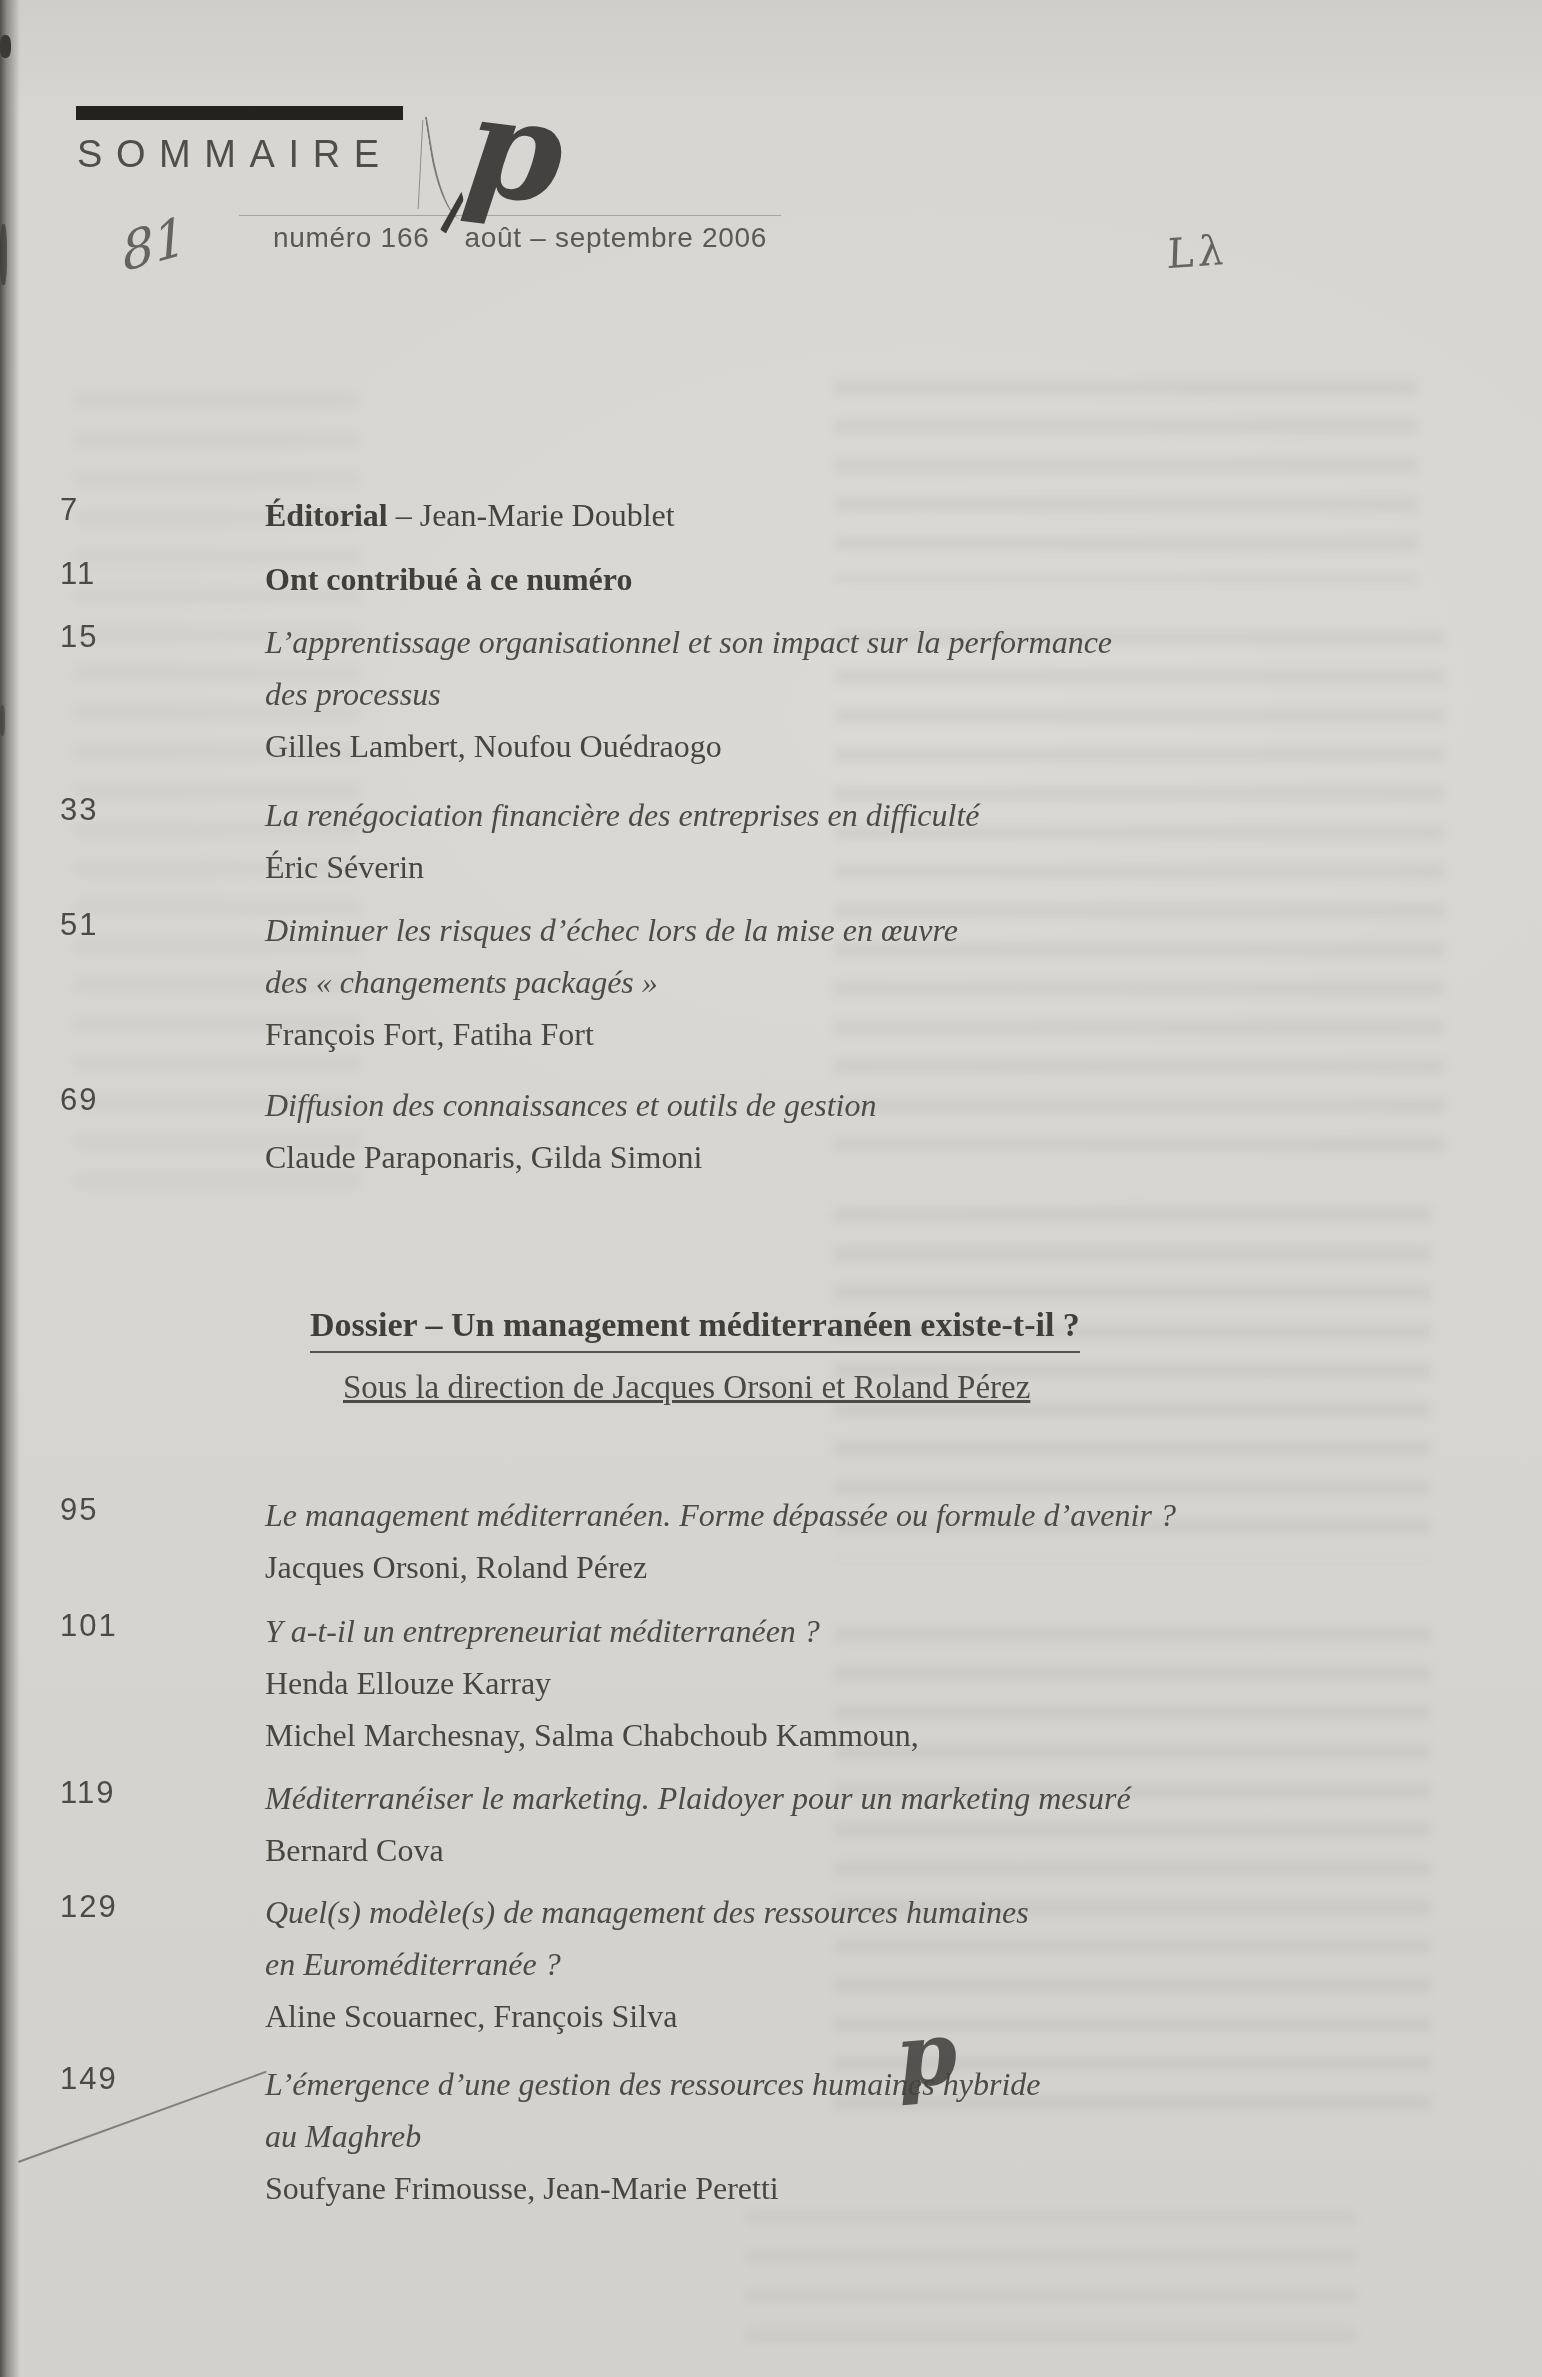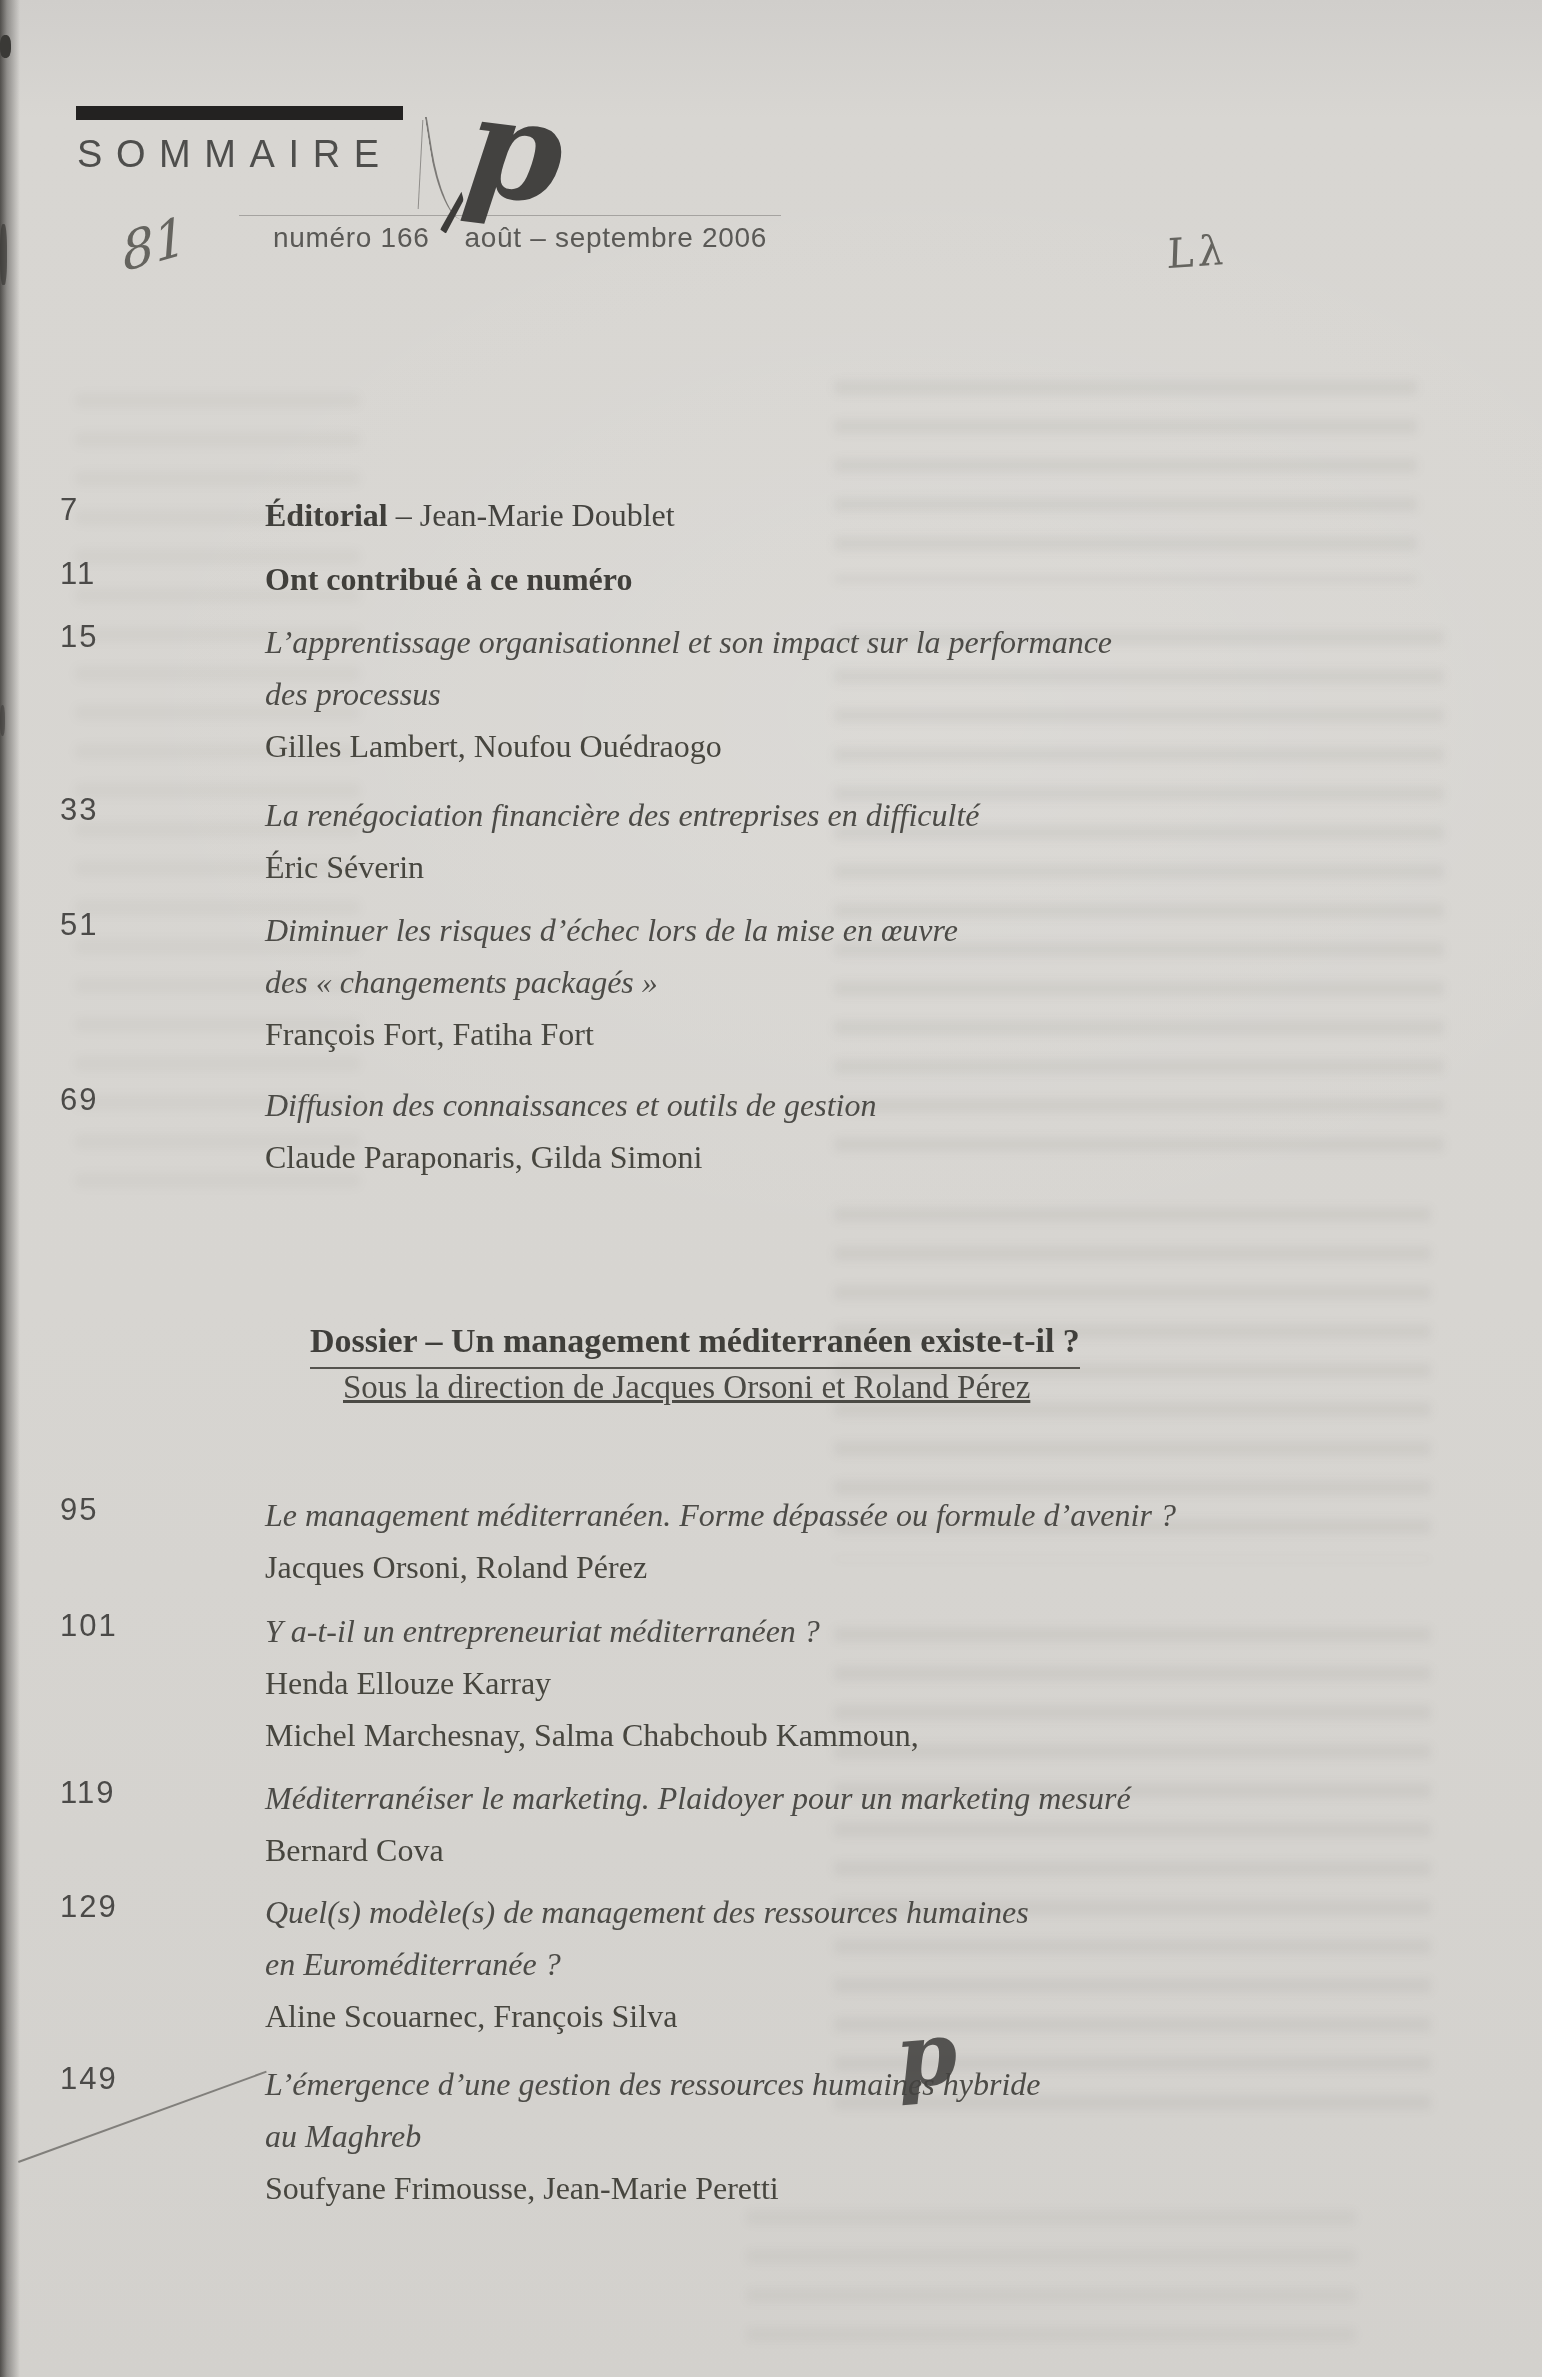--- a/index.html
+++ b/index.html
@@ -116,21 +116,21 @@
   }
   .entry .tx { margin-left: 205px; font-size: 32px; line-height: 52px; color: #44433f; }
   .it { font-style: italic; color: #4c4b47; }
   .b  { font-weight: bold; color: #403f3b; }
   .au { font-style: normal; color: #47463f; }
 
   
   .dossier-title {
     position: absolute; left: 310px; top: 1306px;
     font-size: 34px; font-weight: bold; color: #3f3e3a;
-    border-bottom: 2px solid #55534e; padding-bottom: 6.8px; margin-top: 16px;
+    border-bottom: 2px solid #55534e; padding-bottom: 6.8px;
   }
   .dossier-sub {
     position: absolute; left: 343px; top: 1369px;
     font-size: 33px; color: #4b4a45; text-decoration: underline;
   }
 </style>
 </head>
 <body>
 
 <div class="scan-edge"></div>

